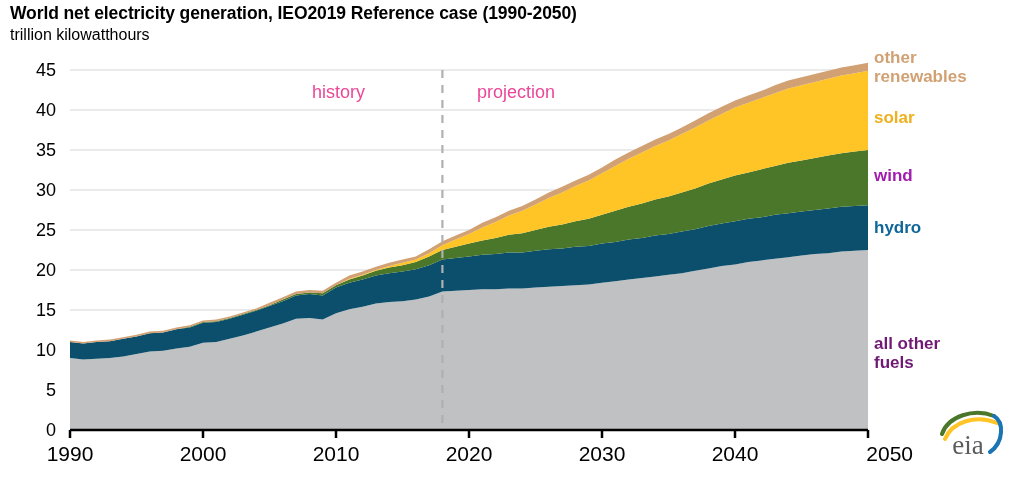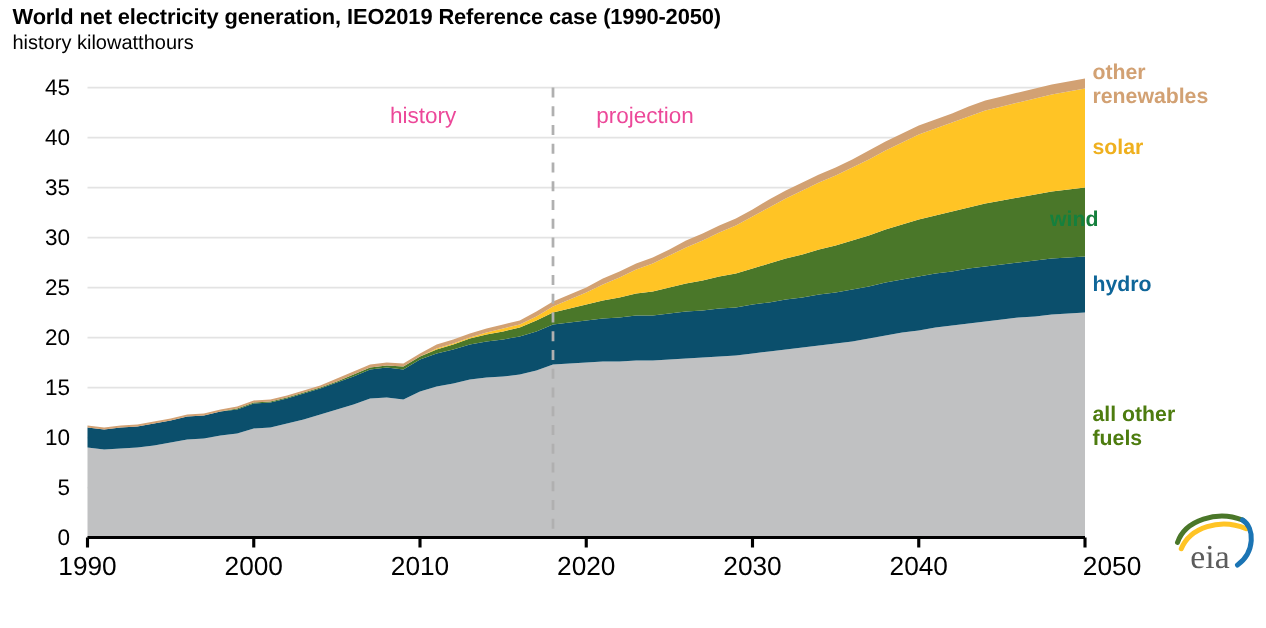--- a/index.html
+++ b/index.html
@@ -81,21 +81,21 @@
     width: 66px;
     height: 50px;
   }
 </style>
 </head>
 <body>
 
 <div id="root">
 
   <div class="chart-title">World net electricity generation, IEO2019 Reference case  (1990-2050)</div>
-  <div class="chart-subtitle">history kilowatthours</div>
+  <div class="chart-subtitle">trillion kilowatthours</div>
 
   <svg class="plot-svg" width="1013" height="502">
     <g id="gridlines">
         <line x1="70" x2="868" y1="390.00" y2="390.00" stroke="#e3e3e3" stroke-width="1.4"></line>
         <line x1="70" x2="868" y1="350.00" y2="350.00" stroke="#e3e3e3" stroke-width="1.4"></line>
         <line x1="70" x2="868" y1="310.00" y2="310.00" stroke="#e3e3e3" stroke-width="1.4"></line>
         <line x1="70" x2="868" y1="270.00" y2="270.00" stroke="#e3e3e3" stroke-width="1.4"></line>
         <line x1="70" x2="868" y1="230.00" y2="230.00" stroke="#e3e3e3" stroke-width="1.4"></line>
         <line x1="70" x2="868" y1="190.00" y2="190.00" stroke="#e3e3e3" stroke-width="1.4"></line>
         <line x1="70" x2="868" y1="150.00" y2="150.00" stroke="#e3e3e3" stroke-width="1.4"></line>
@@ -152,27 +152,27 @@
   <div class="period-label" id="lbl-projection" style="left:477px; top:82px;">projection</div>
 
   <div id="serieslabels">
       <div class="series-label" style="left: 874px; top: 48px; color: rgb(210, 161, 115);">
         <div>other</div>
         <div>renewables</div>
       </div>
       <div class="series-label" style="left: 874px; top: 108px; color: rgb(239, 176, 30);">
         <div>solar</div>
       </div>
-      <div class="series-label" style="left: 840px; top: 166px; color: #15803d;">
+      <div class="series-label" style="left: 874px; top: 166px; color: #a21caf;">
         <div>wind</div>
       </div>
       <div class="series-label" style="left: 874px; top: 218px; color: rgb(15, 102, 153);">
         <div>hydro</div>
       </div>
-      <div class="series-label" style="left: 874px; top: 322px; color: #4d7c0f;">
+      <div class="series-label" style="left: 874px; top: 334px; color: #701a75;">
         <div>all other</div>
         <div>fuels</div>
       </div>
     </div>
 
   <svg class="eia-logo" viewBox="0 0 66 50">
     <path d="M4 26 C10 8, 36 0, 56 8" stroke="#4a7729" stroke-width="4" fill="none" stroke-linecap="round"></path>
     <path d="M7 31 C14 14, 38 6, 59 15" stroke="#ffc425" stroke-width="4" fill="none" stroke-linecap="round"></path>
     <path d="M56 8 C66 14, 66 34, 52 44" stroke="#1b74b4" stroke-width="4" fill="none" stroke-linecap="round"></path>
     <text x="30" y="46" font-family="'Liberation Serif', serif" font-size="27" fill="#5c5c5c" text-anchor="middle">eia</text>

